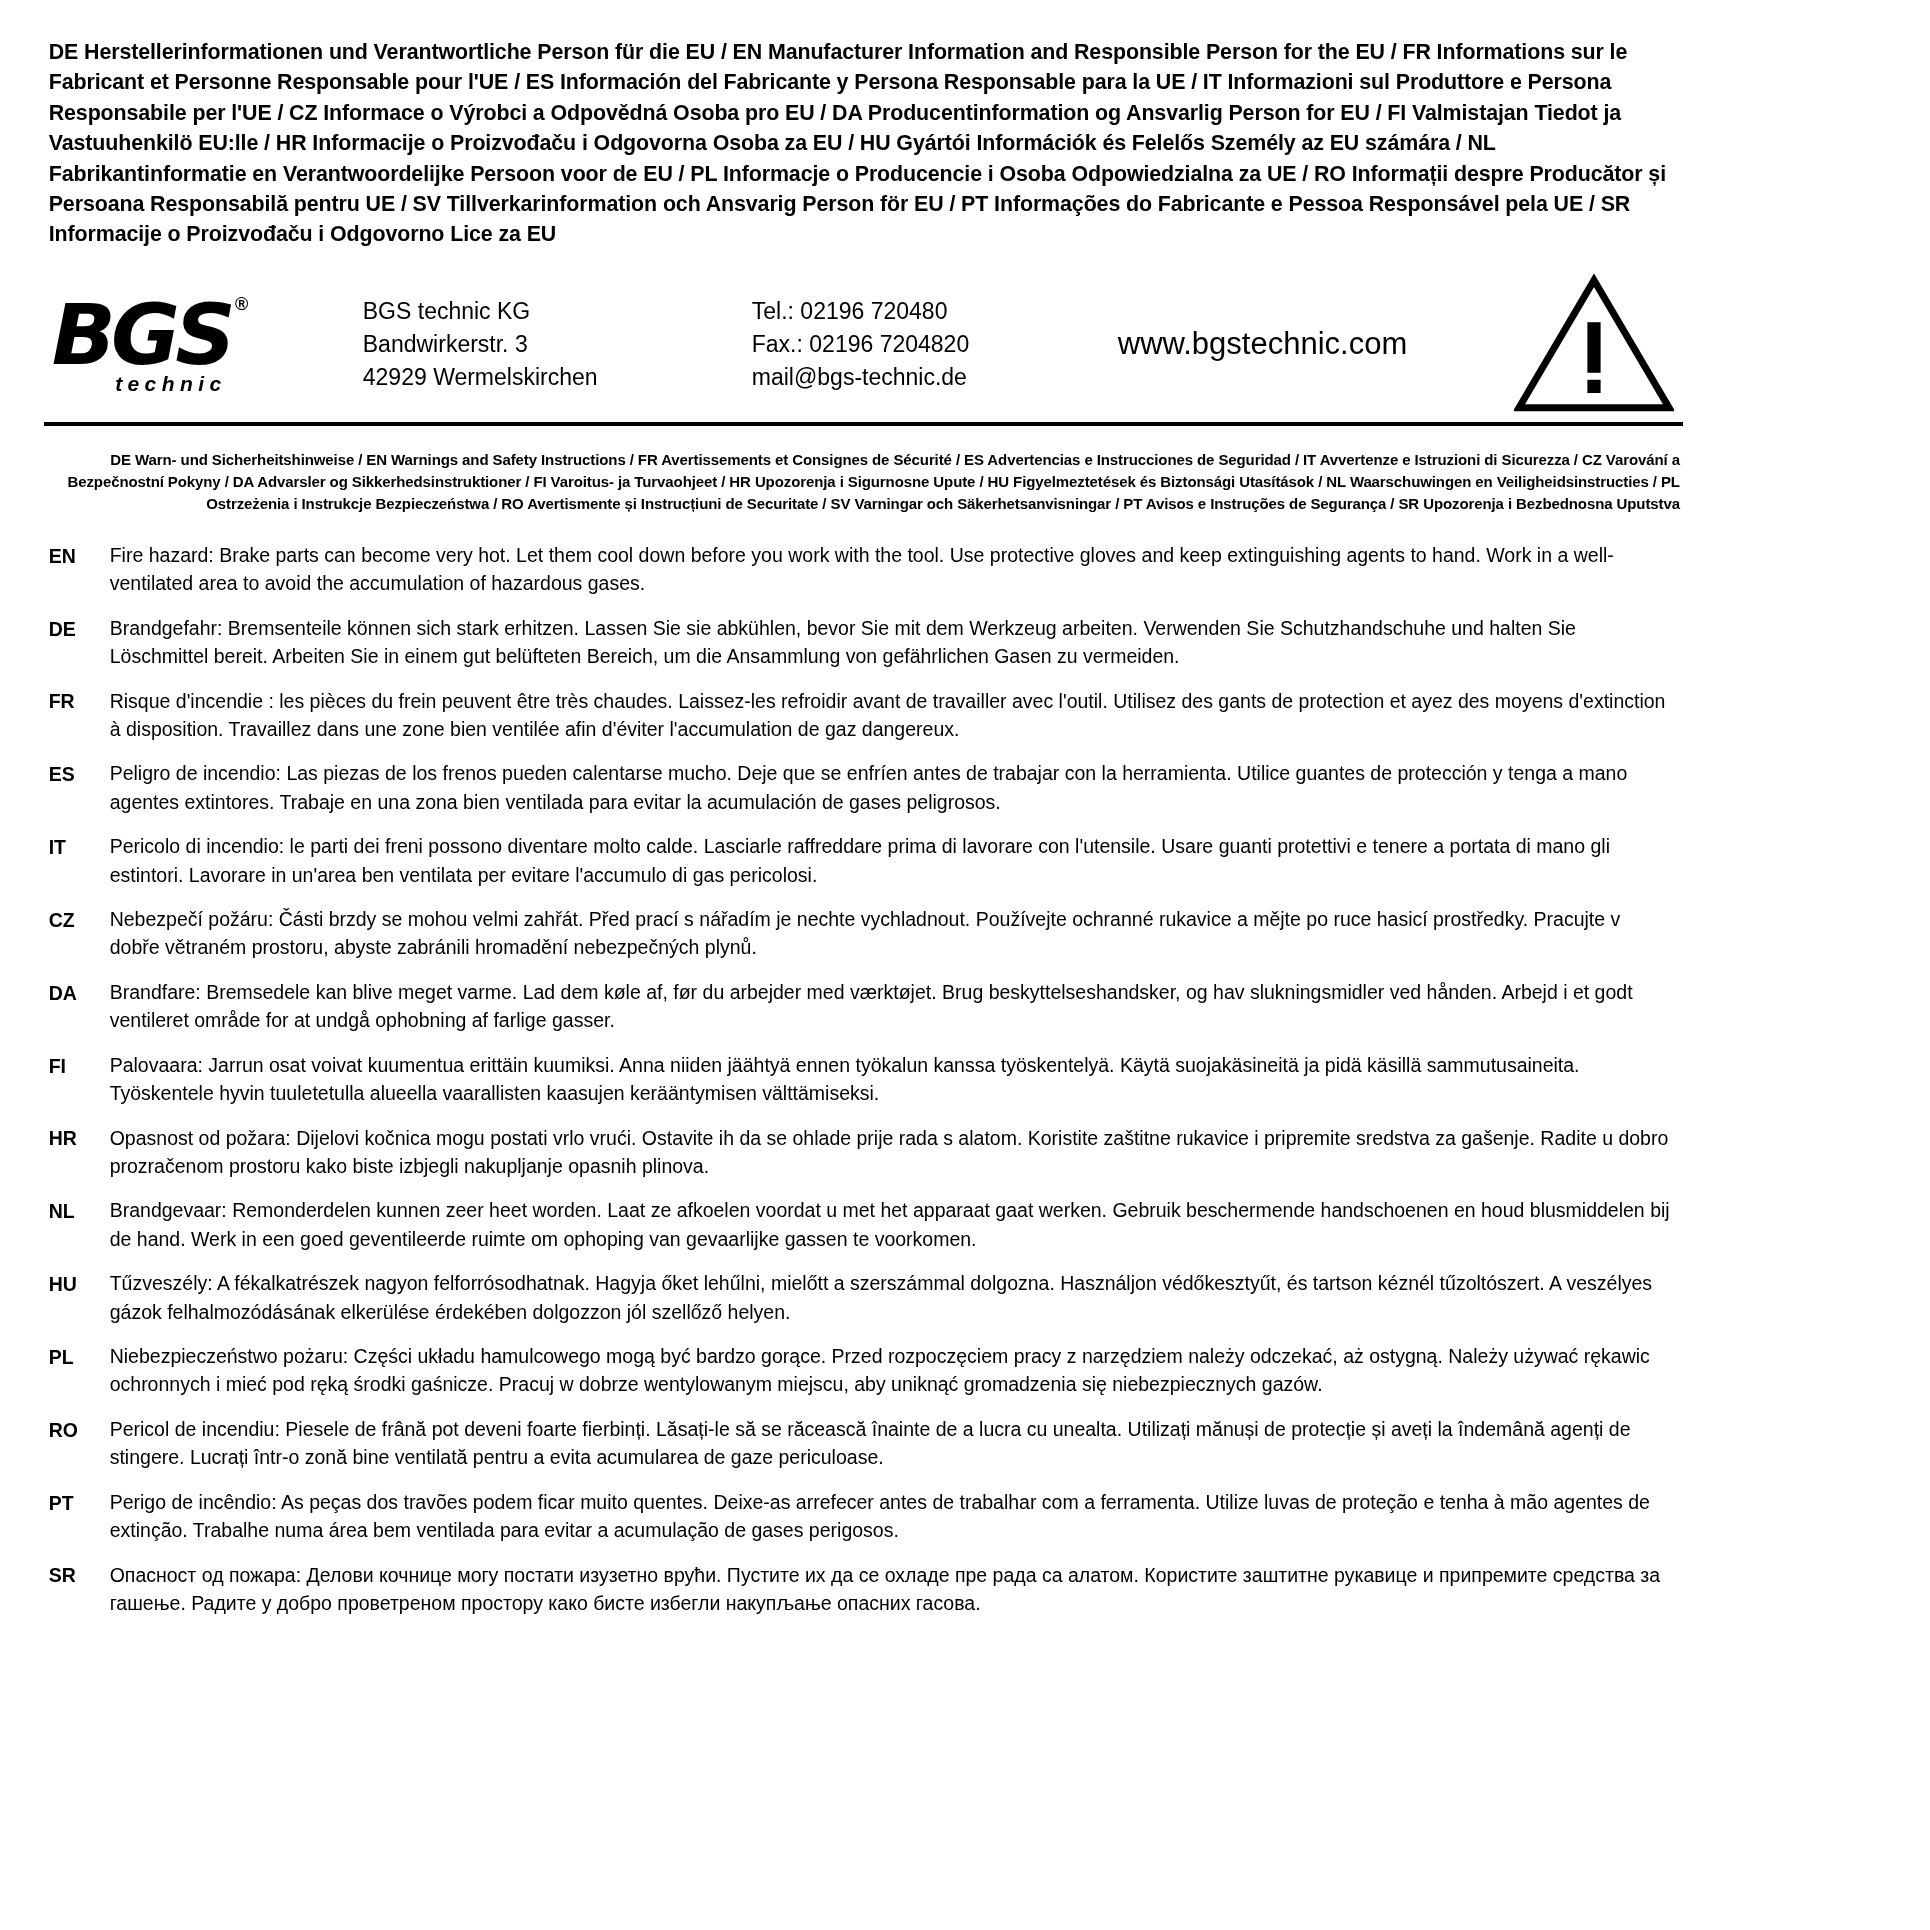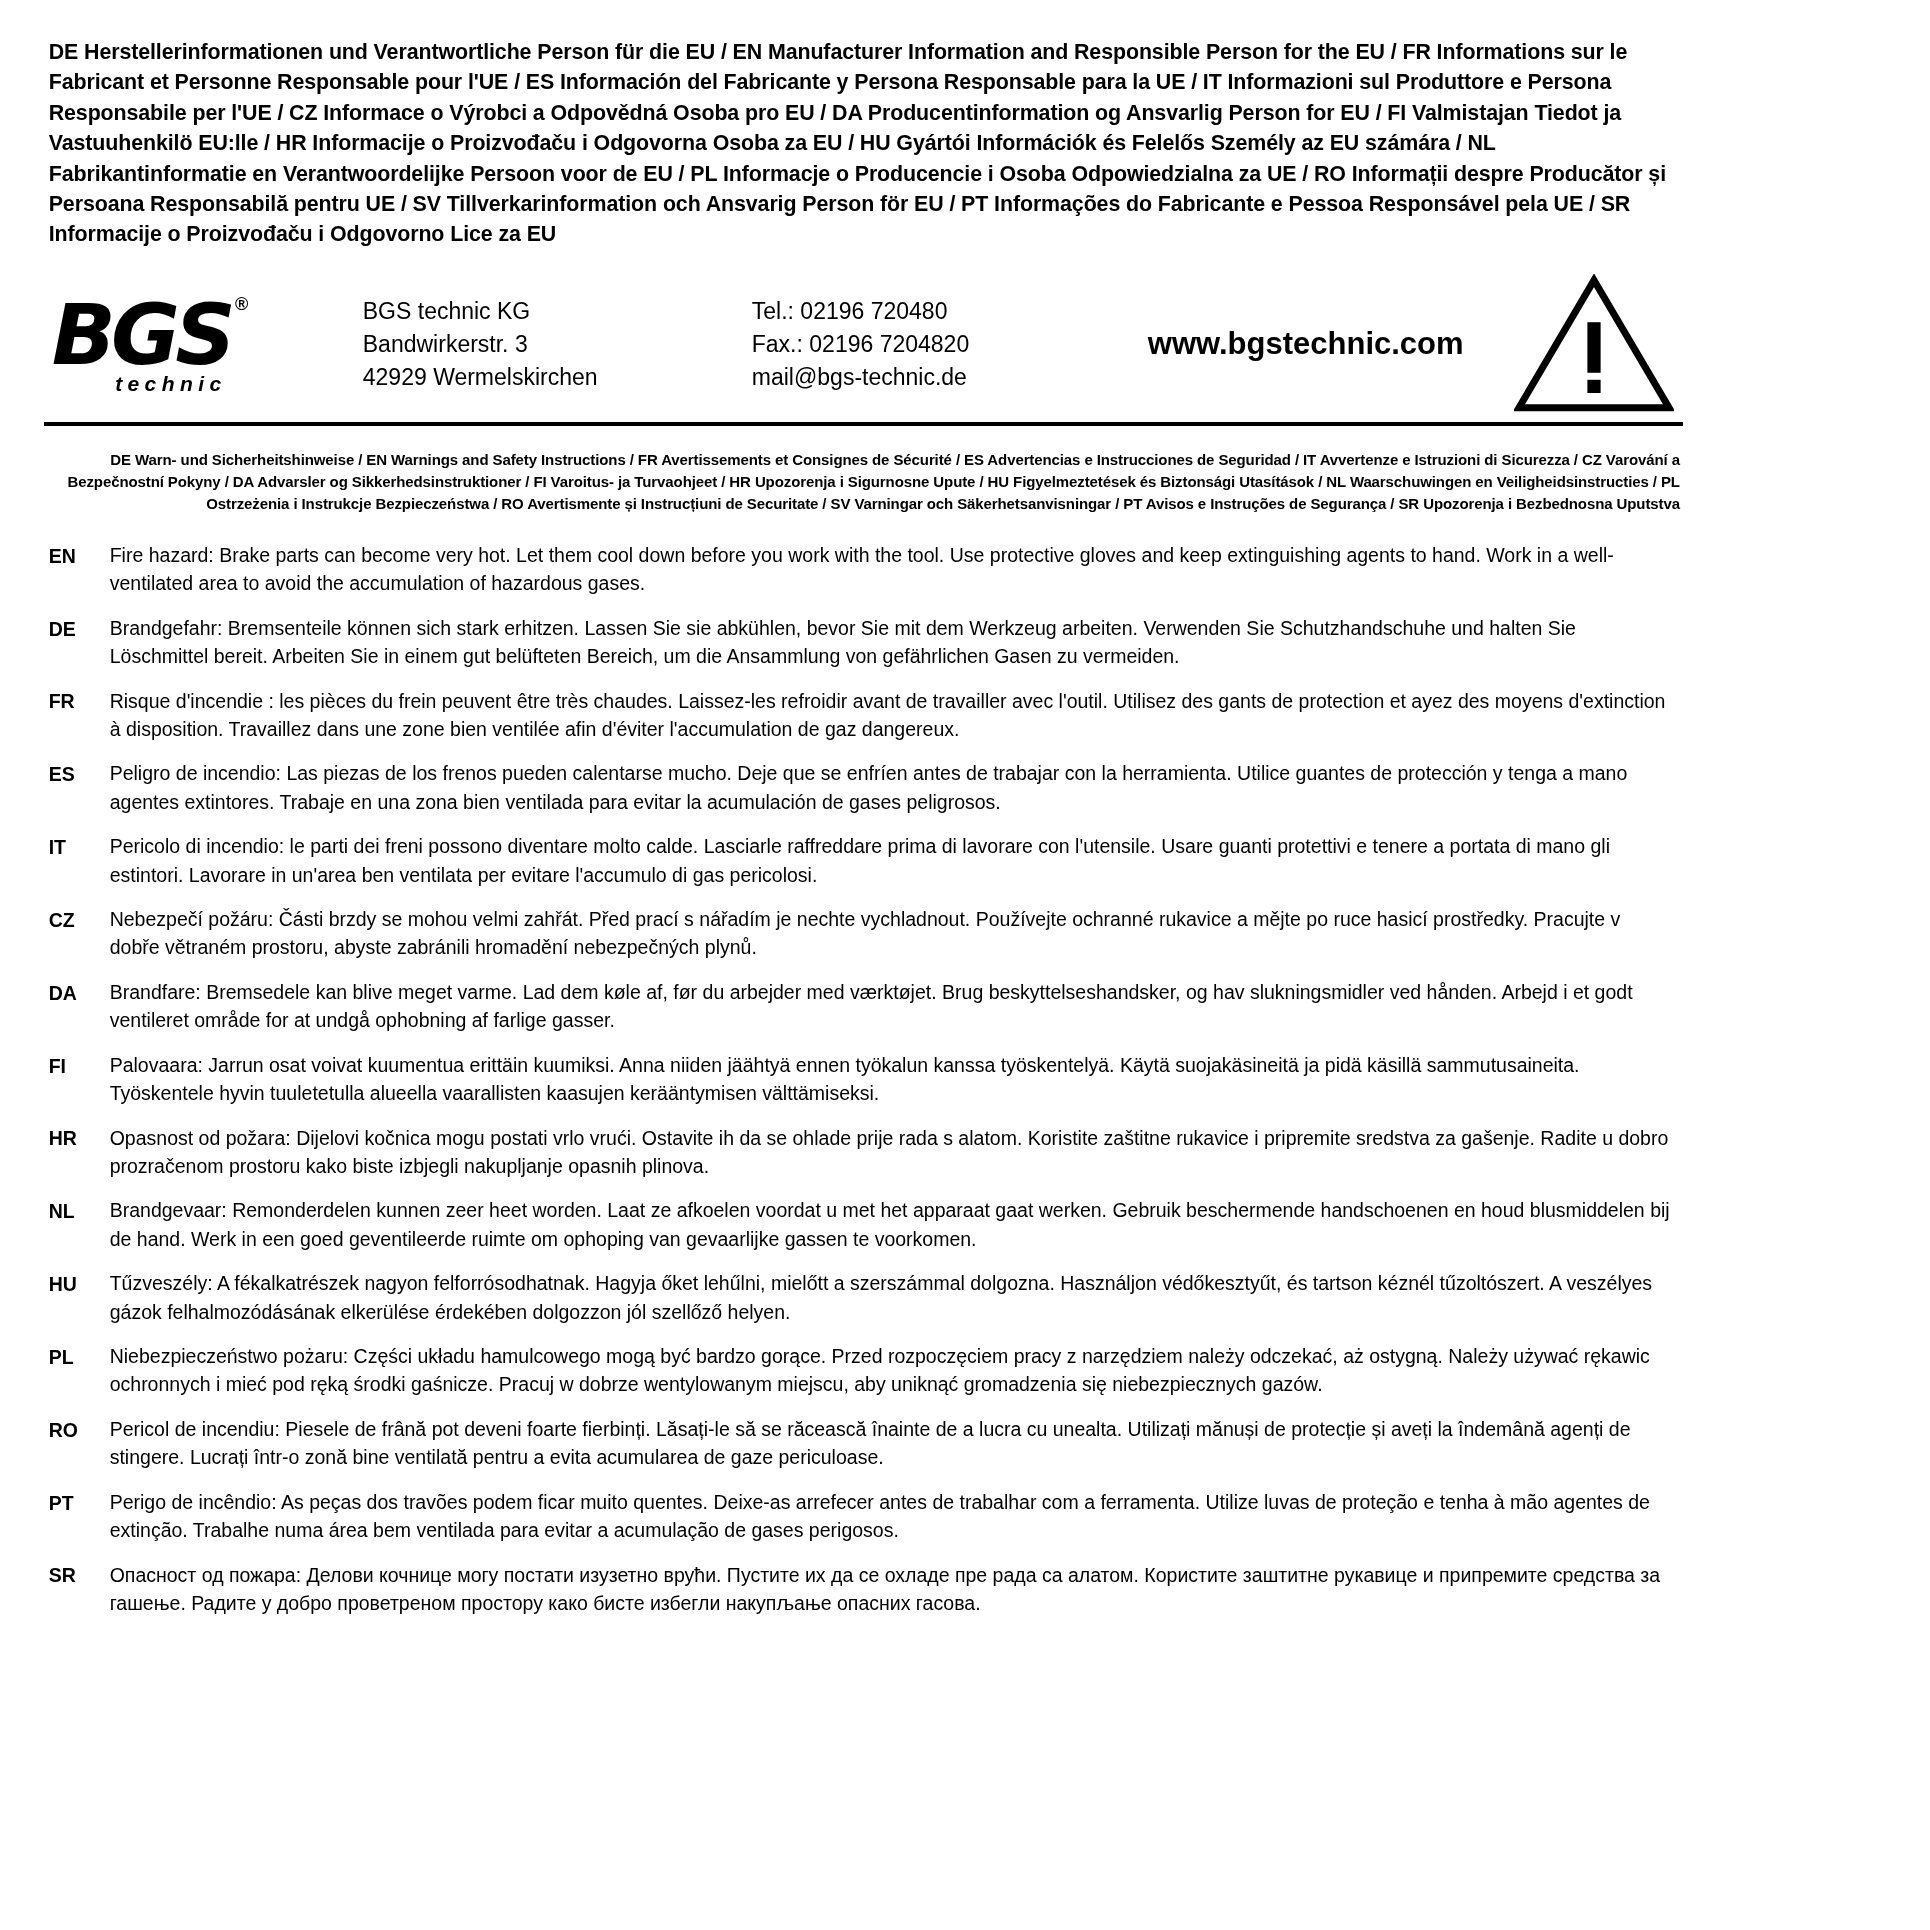--- a/index.html
+++ b/index.html
@@ -81,22 +81,22 @@
     line-height: 1.42;
   }
   .contact-block {
     flex: 0 0 366px;
     font-size: 23px;
     line-height: 1.42;
   }
   .web-block {
     flex: 1 1 auto;
     font-size: 31px;
-    font-weight: bold;
-    text-align: right;
+    font-weight: normal;
+    text-align: left;
     padding-right: 31px;
   }
   .warn-tri-block {
     flex: 0 0 179px;
     display: flex;
     justify-content: flex-end;
     align-items: center;
     padding-right: 4.7px;
   }
   .warn-tri {

